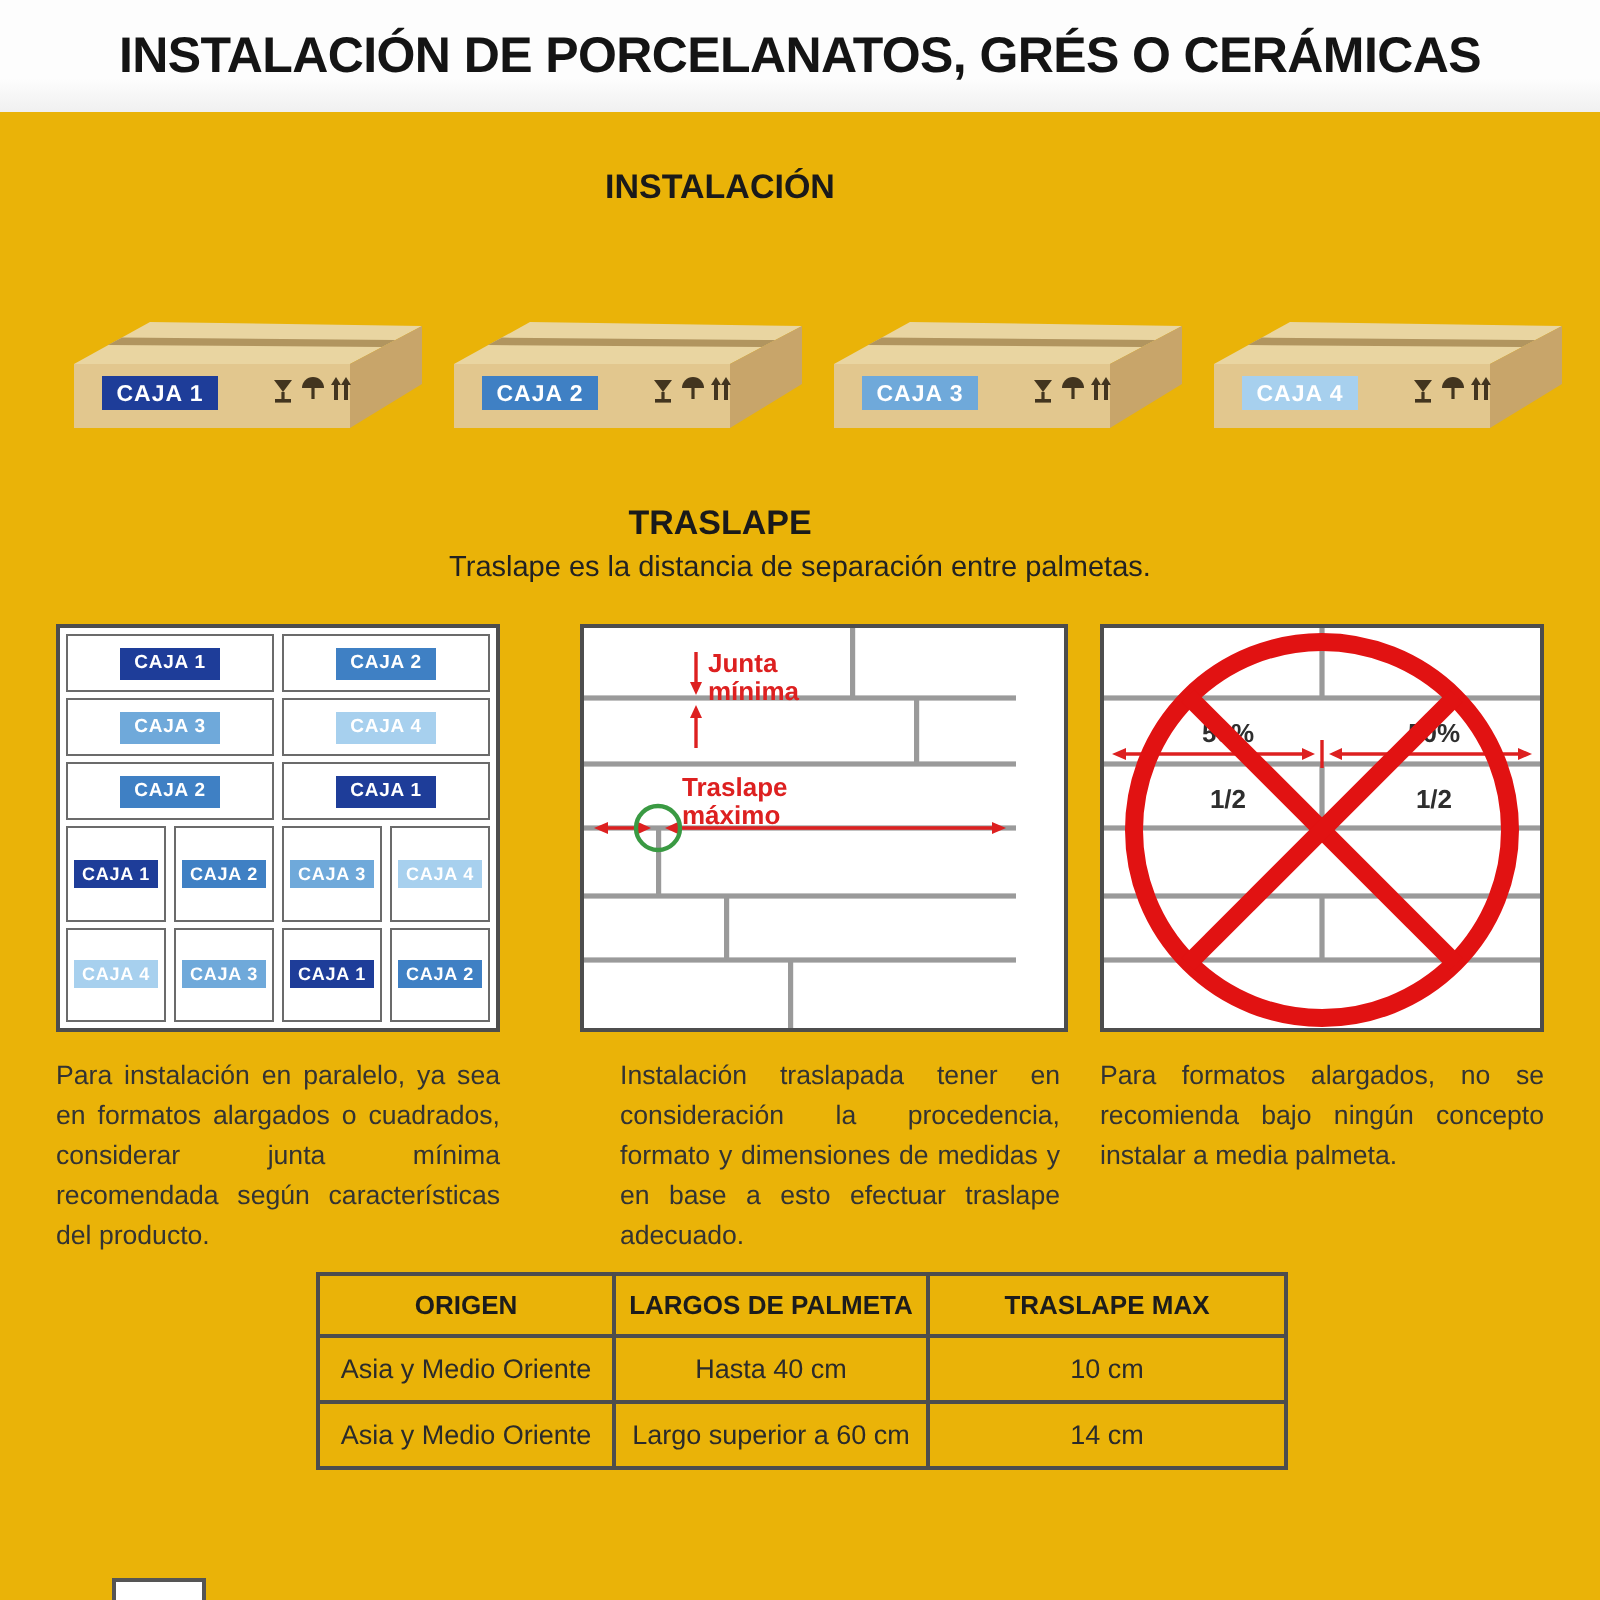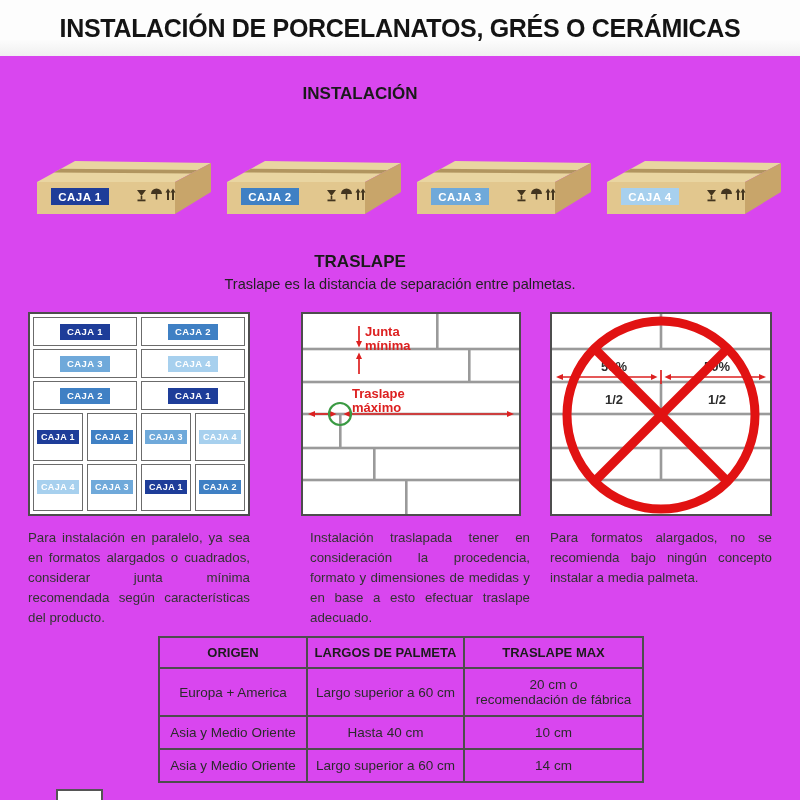--- a/index.html
+++ b/index.html
@@ -1,16 +1,16 @@
 <!DOCTYPE html>
 <html><head>
 <meta charset="utf-8">
 <style>
   html,body{margin:0;padding:0;background:#fff;}
-  .page{position:relative;width:800px;height:800px;background:#d946ef;overflow:hidden;
+  .page{position:relative;width:800px;height:800px;background:#eab308;overflow:hidden;
         font-family:"Liberation Sans",sans-serif;color:#222;}
 
   
   .hdr{position:absolute;top:0;left:0;width:800px;height:56px;
        background:linear-gradient(#fdfdfd 70%,#f0f0f0);
        display:flex;align-items:center;justify-content:center;}
   .hdr h1{margin:0;font-size:25px;font-weight:700;letter-spacing:-0.3px;color:#141414;}
 
   
   .sec-h{position:absolute;left:0;width:720px;text-align:center;font-weight:700;
@@ -27,21 +27,21 @@
   .box-ico{fill:#43351f;}
   .boxlabel-text{fill:#fff;font-weight:700;font-size:11.5px;letter-spacing:0.5px;}
   svg text{font-family:"Liberation Sans",sans-serif;}
 
   .c1{background:#1e3d99;} .c2{background:#3f80c4;} .c3{background:#6fa9da;} .c4{background:#a7d0ee;}
   .f1{fill:#1e3d99;} .f2{fill:#3f80c4;} .f3{fill:#6fa9da;} .f4{fill:#a7d0ee;}
 
   
   .diag{position:absolute;top:312px;height:204px;border:2px solid #4d4d4d;background:#fff;box-sizing:border-box;}
   .d-left{left:28px;width:222px;padding:3px;display:flex;flex-direction:column;gap:3px;}
-  .d-mid{left:301px;width:220px;}
+  .d-mid{left:290px;width:244px;}
   .d-right{left:550px;width:222px;}
   .trow{display:flex;gap:4px;}
   .trow.planks{height:29px;} .trow.squares{height:48px;flex:1;}
   .tile{flex:1;border:1.5px solid #6b6b6b;background:#fff;display:flex;align-items:center;justify-content:center;min-width:0;}
   .chip{color:#fff;font-weight:700;font-size:9.5px;letter-spacing:0.4px;padding:2.5px 7px;white-space:nowrap;}
   .squares .chip{padding:2px 4px;font-size:9px;}
 
   .grout{fill:#9a9a9a;}
   .red-ann{fill:#dd2020;font-weight:700;font-size:13px;}
   .red-ln{stroke:#dd2020;stroke-width:1.7;}
@@ -328,26 +328,20 @@
       </colgroup>
     <thead>
       <tr>
         <th>ORIGEN</th>
         <th>LARGOS DE PALMETA</th>
         <th>TRASLAPE MAX</th>
       </tr>
     </thead>
     <tbody>
       <tr>
-        <td>Europa + America</td>
-        <td>Largo superior a 60 cm</td>
-        <td>20 cm o
-recomendación de fábrica</td>
-      </tr>
-      <tr>
         <td>Asia y Medio Oriente</td>
         <td>Hasta 40 cm</td>
         <td>10 cm</td>
       </tr>
       <tr>
         <td>Asia y Medio Oriente</td>
         <td>Largo superior a 60 cm</td>
         <td>14 cm</td>
       </tr>
     </tbody>

